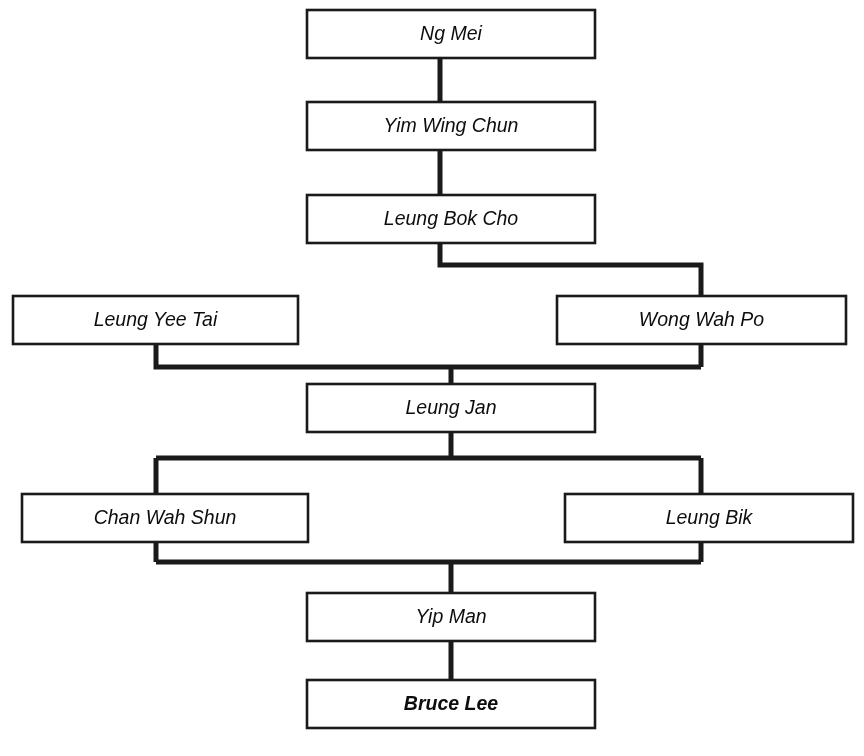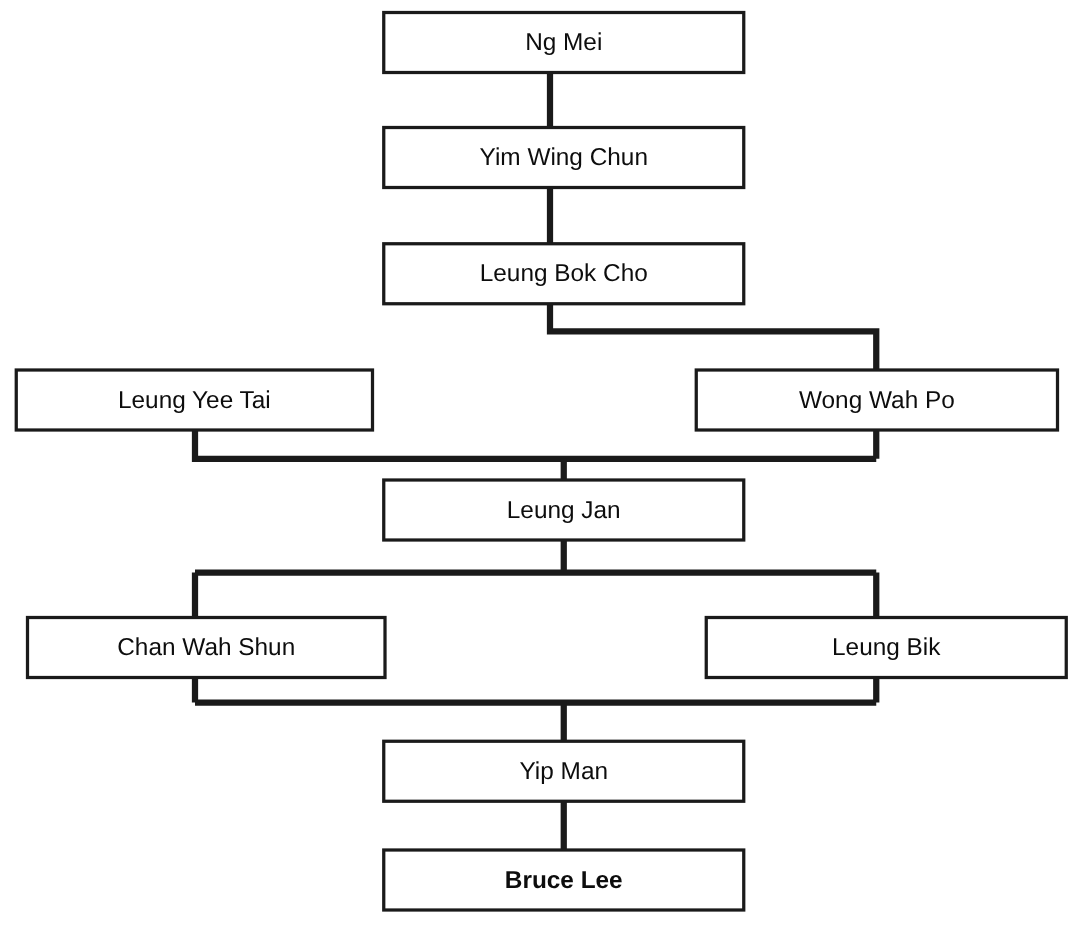--- a/index.html
+++ b/index.html
@@ -12,20 +12,21 @@
     width: 864px;
     height: 756px;
     font-family: "Liberation Sans", sans-serif;
     overflow: hidden;
   }
   #diagram-root {
     position: relative;
     width: 864px;
     height: 756px;
     background: #ffffff;
+    font-style: italic;
   }
   svg#lineage-svg {
     display: block;
     width: 864px;
     height: 756px;
   }
   .connector {
     stroke: #1a1a1a;
     stroke-width: 5;
     fill: none;

